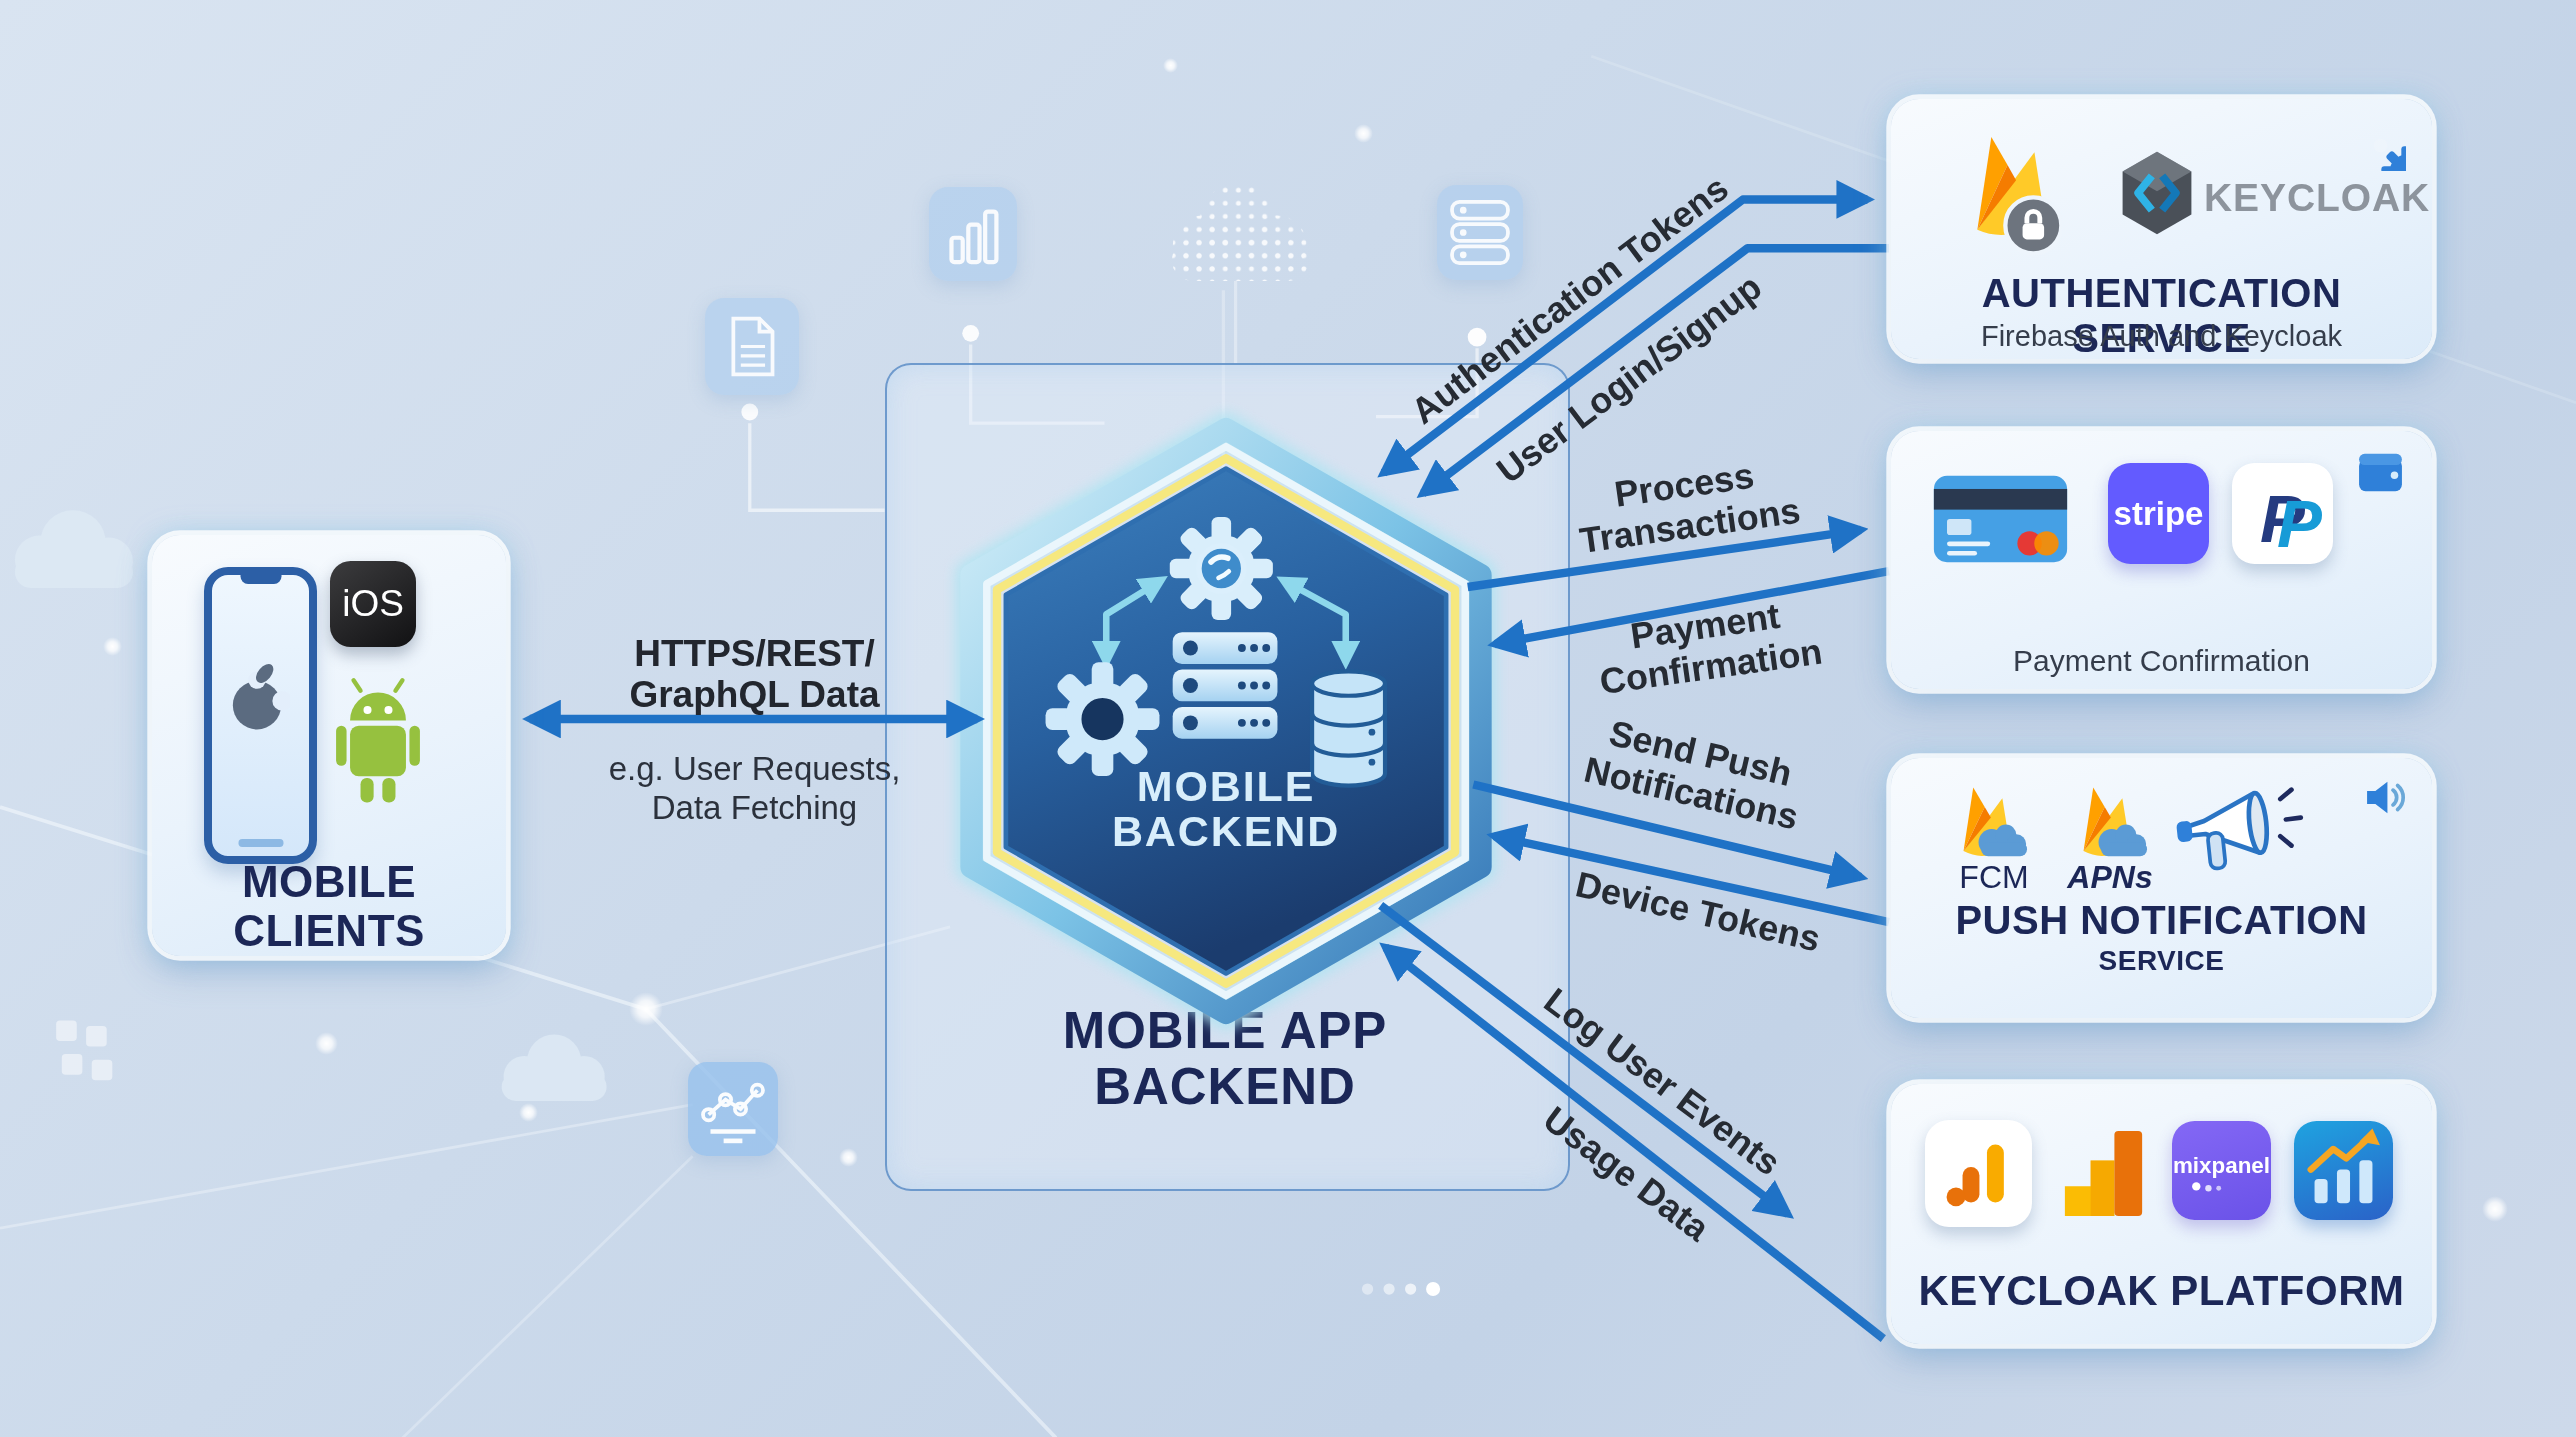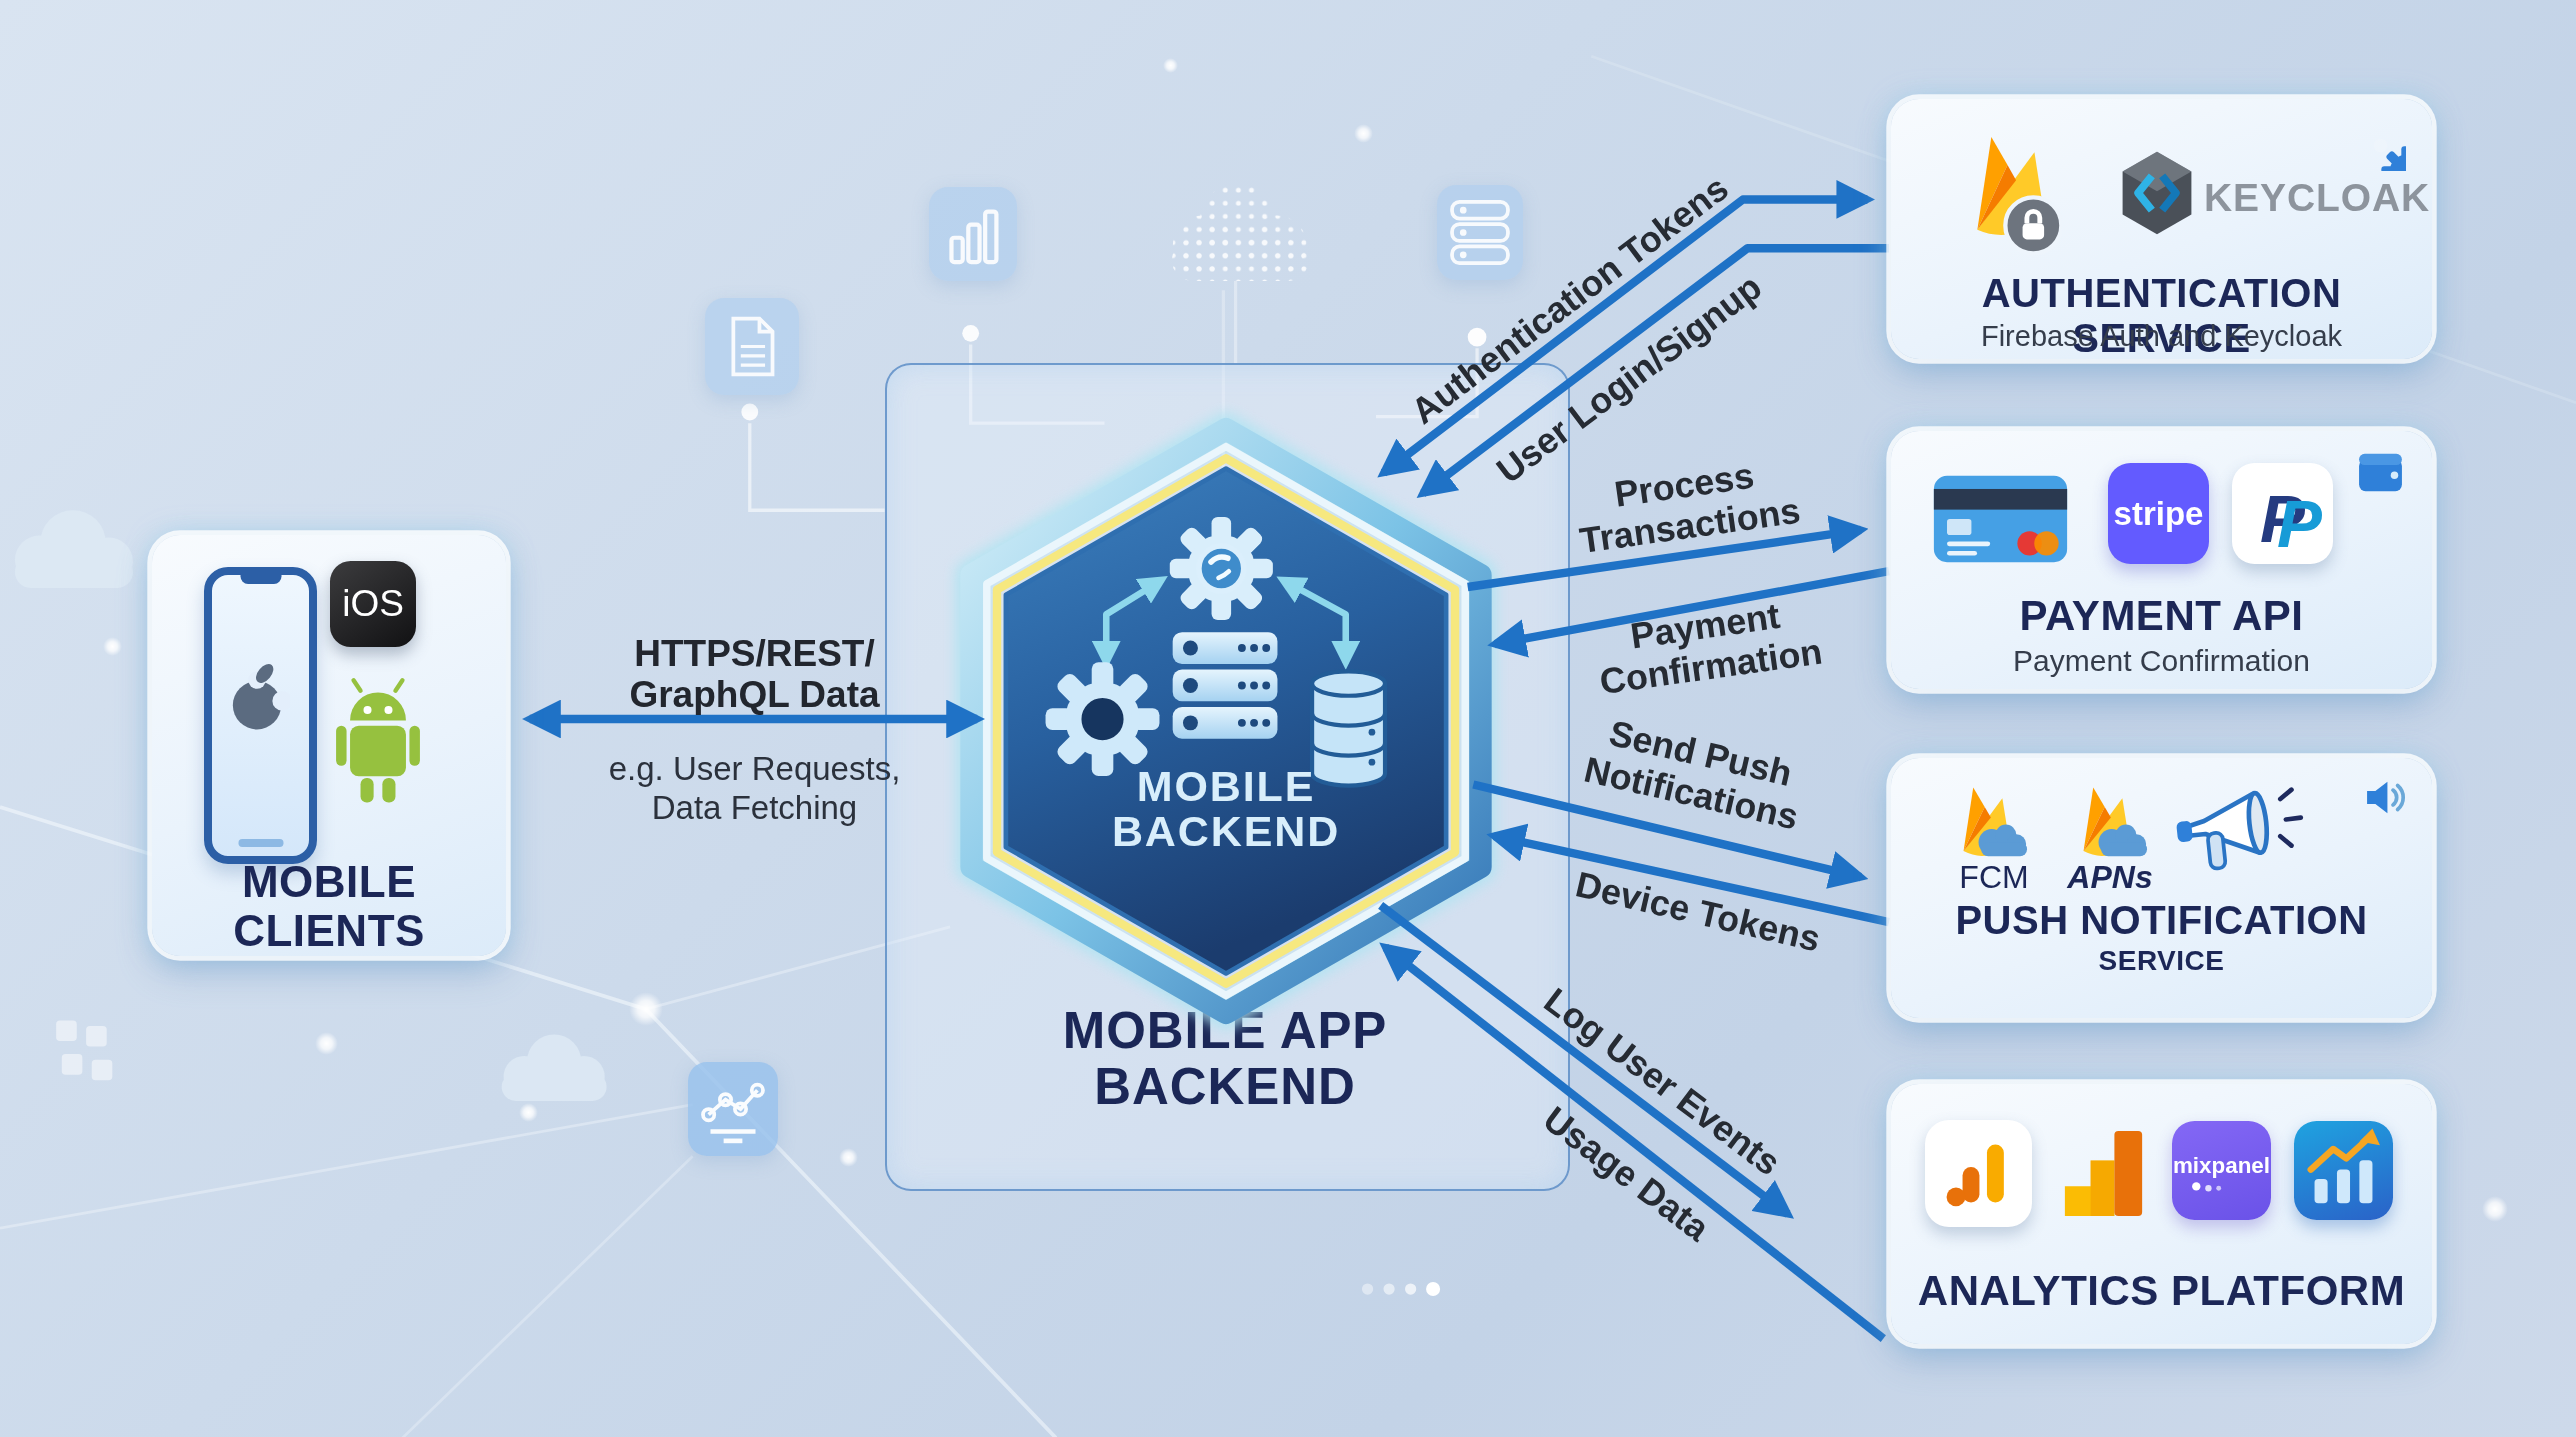--- a/index.html
+++ b/index.html
@@ -377,21 +377,20 @@
       <svg width="101" height="101" viewBox="0 0 108 108">
         <text x="30" y="84" font-size="72" font-weight="800" font-style="italic" fill="#253b80" font-family="Liberation Sans, sans-serif">P</text>
         <text x="48" y="90" font-size="72" font-weight="800" font-style="italic" fill="#179bd7" font-family="Liberation Sans, sans-serif">P</text>
       </svg>
     </div>
     <svg class="corner-ic" width="47" height="41" viewBox="0 0 50 44" style="right:28px;top:20.6px">
       <rect x="2" y="8" width="46" height="34" rx="7" fill="#2f80d9"></rect>
       <rect x="2" y="2" width="46" height="12" rx="6" fill="#4a97e4"></rect>
       <circle cx="40" cy="25" r="4" fill="#d6ecfb"></circle>
     </svg>
-    <div class="title" style="top:161px;font-size:42px;">PAYMENT API</div>
     <div class="subtitle" style="top:213px;font-size:30px;">Payment Confirmation</div>
   </div>
 
   <div class="card" style="left:1891px;top:758px;width:541px;height:260px;">
     <svg class="abs" width="90" height="97" viewBox="0 0 100 110" style="left:54px;top:19px">
       <path d="M20,84 L64,24 L72,74 C60,90 38,94 20,84 Z" fill="#ffca28"></path>
       <path d="M20,84 L31,12 L44,34 Z" fill="#ffa000"></path>
       <path d="M20,84 L44,34 L51,46 Z" fill="#f57c00"></path>
       <g fill="#5b9bd5">
           <circle cx="52" cy="74" r="15"></circle>
@@ -457,17 +456,17 @@
     </div>
     <div class="sq abs" style="left:403px;top:37px;width:99px;height:99px;background:linear-gradient(160deg,#1fa3e0,#2a62c8);box-shadow:0 7.5px 15px rgba(50,110,190,.35);">
       <svg width="99" height="99" viewBox="0 0 106 106">
         <rect x="22" y="62" width="14" height="26" rx="4" fill="#cfe8fb"></rect>
         <rect x="46" y="52" width="14" height="36" rx="4" fill="#cfe8fb"></rect>
         <rect x="70" y="42" width="14" height="46" rx="4" fill="#cfe8fb"></rect>
         <polyline points="18,52 42,30 56,40 80,18" stroke="#f6a623" stroke-width="7" fill="none" stroke-linecap="round" stroke-linejoin="round"></polyline>
         <polygon points="84,8 92,26 70,22" fill="#f6a623"></polygon>
       </svg>
     </div>
-    <div class="title" style="top:183px;font-size:42px;">ANALYTICS PLATFORM</div>
+    <div class="title" style="top:183px;font-size:42px;">KEYCLOAK PLATFORM</div>
   </div>
 
 </div>
 
 
 </body></html>

